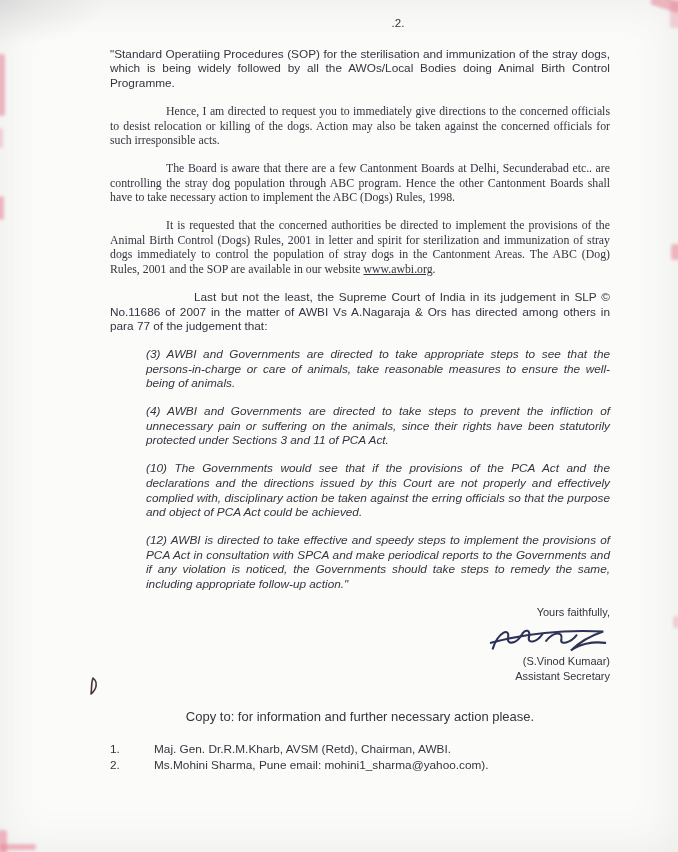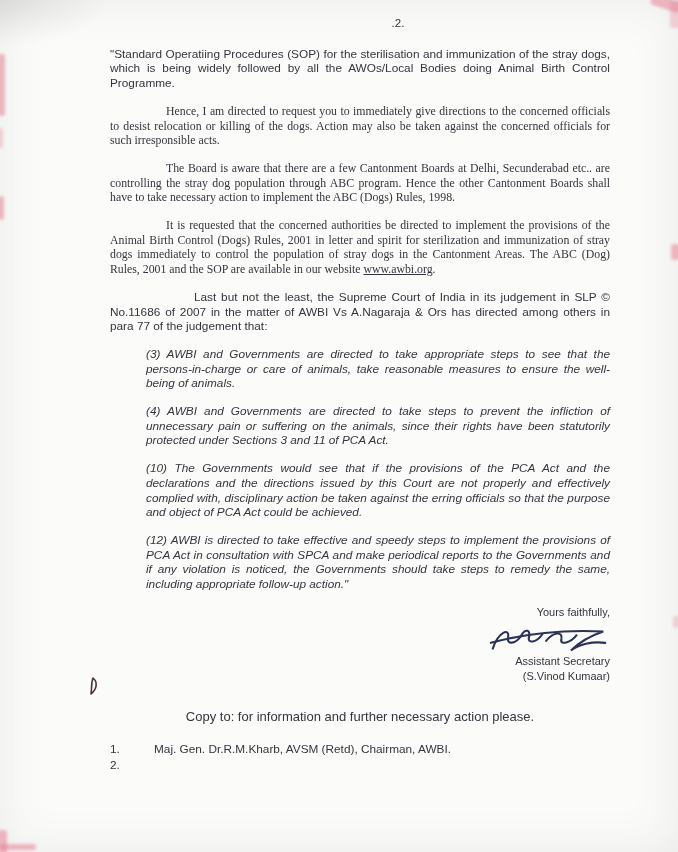--- a/index.html
+++ b/index.html
@@ -86,33 +86,34 @@
 
   <div class="closing">
     <div>Yours faithfully,</div>
     <svg class="sig" viewBox="0 0 130 42" width="130" height="40" aria-hidden="true">
       <g fill="none" stroke="#2c3356" stroke-width="2.2" stroke-linecap="round">
         <path d="M6 30 C12 12, 24 8, 22 18 C20 26, 30 26, 36 16 C40 9, 46 10, 44 18 C42 25, 52 24, 58 15"></path>
         <path d="M4 24 C40 14, 80 10, 122 12 C110 16, 96 24, 88 32 C96 26, 110 22, 124 24"></path>
         <path d="M62 22 C70 12, 80 12, 78 20 C76 27, 88 24, 94 16"></path>
       </g>
     </svg>
+    <div>(S.Vinod Kumaar)</div>
     <div>Assistant Secretary</div>
-    <div>(S.Vinod Kumaar)</div>
   </div>
 
   <p class="copy">Copy to: for information and further necessary action please.</p>
 
   <div class="copy-list">
     <div class="copy-row">
       <span class="copy-num">1.</span>
       <span>Maj. Gen. Dr.R.M.Kharb, AVSM (Retd), Chairman, AWBI.</span>
     </div>
     <div class="copy-row">
       <span class="copy-num">2.</span>
+      <span>Ms.Mohini Sharma, Pune email: mohini1_sharma@yahoo.com).</span>
     </div>
   </div>
 
 </div>
 
 <div class="art smudge-tl"></div>
 <div class="art pink edge-left-a"></div>
 <div class="art pink-faint edge-left-b"></div>
 <div class="art pink edge-left-c"></div>
 <div class="art pink corner-tr-a"></div>

